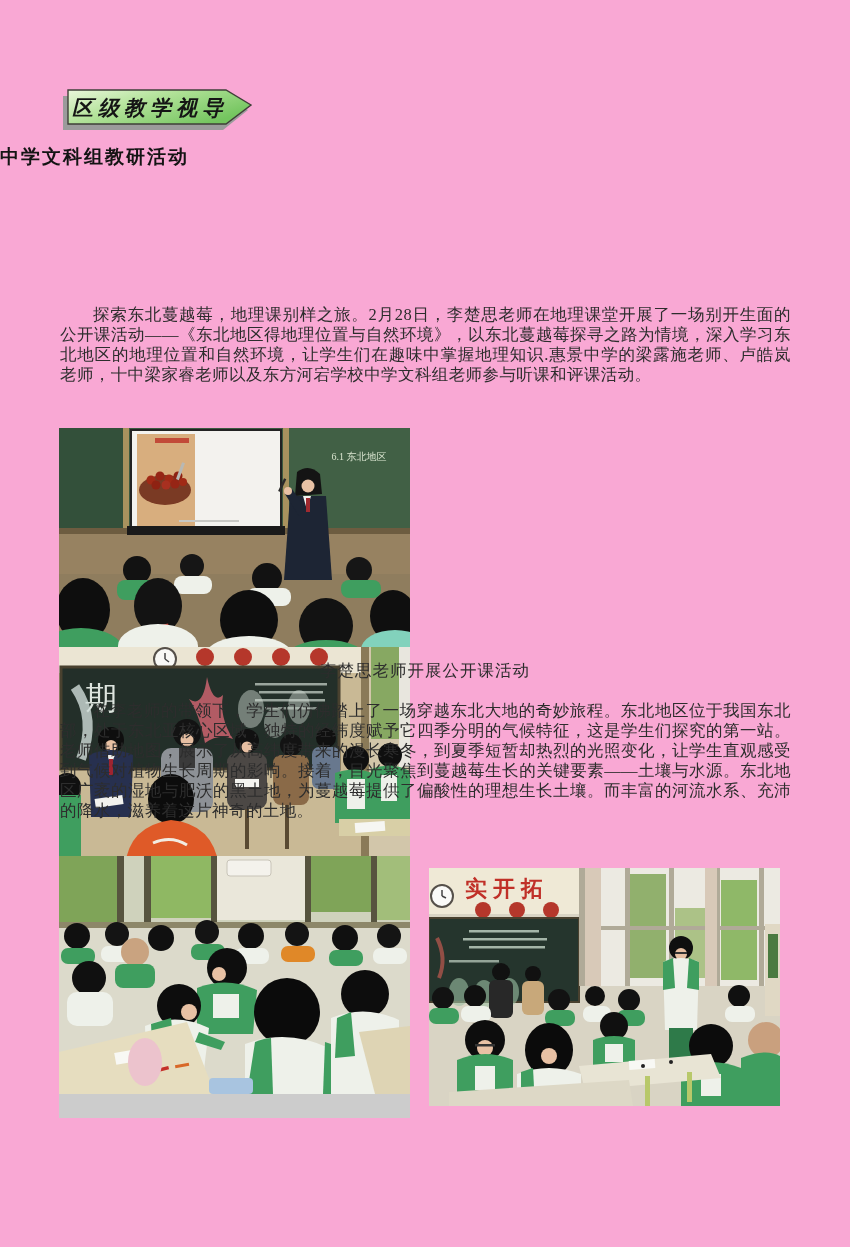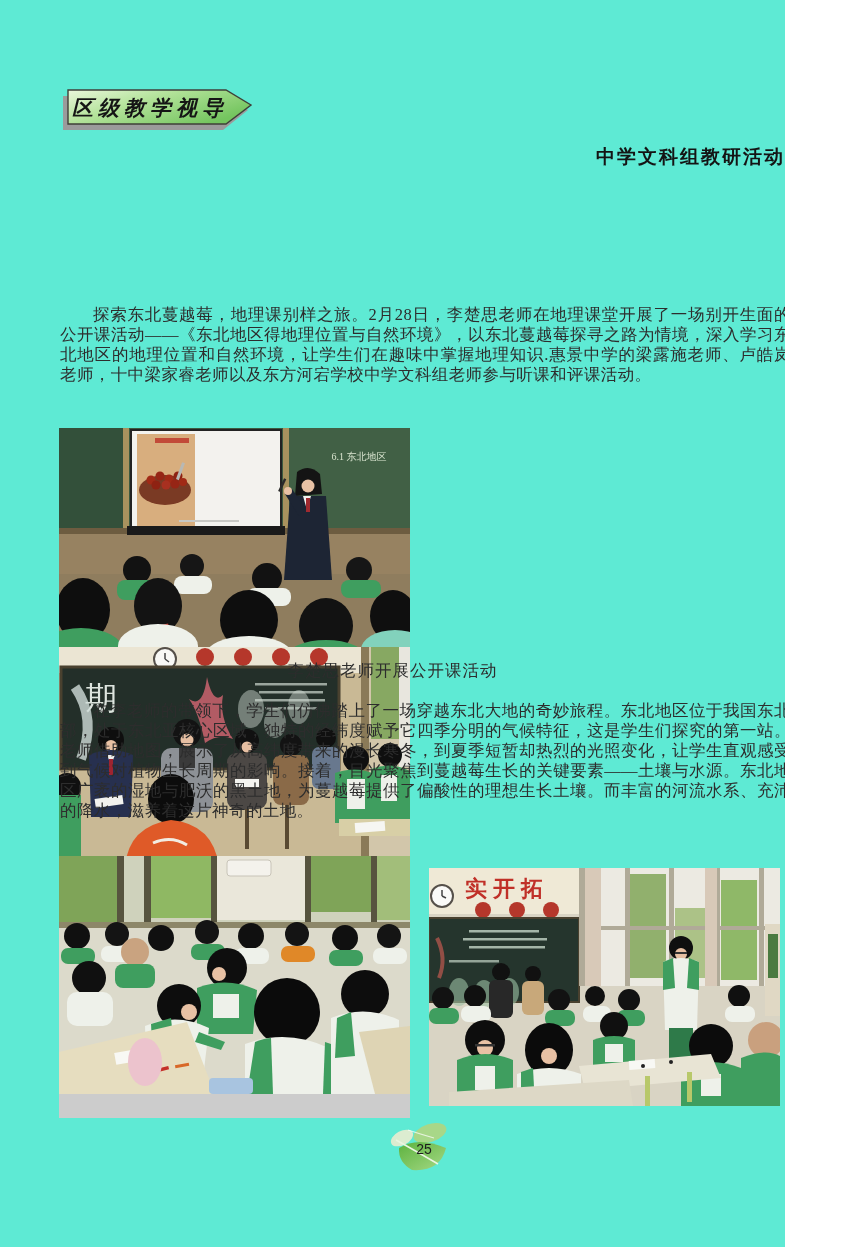--- a/index.html
+++ b/index.html
@@ -1,26 +1,26 @@
 <!DOCTYPE html>
 <html><head>
 <meta charset="utf-8">
 <style>
   html,body{margin:0;padding:0;background:#ffffff;}
   .page{
-    position:relative;width:785px;height:1247px;background:#5eead4;
+    position:relative;width:850px;height:1247px;background:#f9a8d4;
     font-family:"Liberation Serif",serif;overflow:hidden;color:#2c2c2c;
   }
   
   .banner-wrap{position:absolute;left:62px;top:86px;width:200px;height:48px;}
   .banner-svg{display:block;}
   .banner-text{font-family:"Liberation Serif",serif;font-weight:bold;font-style:italic;}
   
   .title{
-    position:absolute;top:144px;left:0;width:100%;text-align:right;
+    position:absolute;top:144px;left:0;width:100%;text-align:left;
     font-family:"Liberation Sans",sans-serif;font-weight:bold;font-size:19px;
     color:#141414;letter-spacing:2px;
   }
   
   .para{
     position:absolute;left:60px;width:731px;font-size:16.5px;line-height:20px;
     color:#2d2d2d;text-align:justify;text-indent:33px;letter-spacing:.4px;
   }
   .para-1{top:186px;}
   .para-2{top:288px;}
@@ -356,30 +356,14 @@
         <rect x="200" y="192" width="26" height="9" fill="#f8f8f4" transform="rotate(-4 213 196)"></rect>
         <circle cx="214" cy="198" r="2" fill="#222222"></circle>
           <circle cx="242" cy="194" r="2" fill="#222222"></circle>
         <path d="M20,224 L200,212 L204,238 L20,238 Z" fill="#ddd8c6"></path>
         <rect x="216" y="208" width="5" height="30" fill="#b8c86a"></rect>
         <rect x="258" y="204" width="5" height="30" fill="#b8c86a"></rect>
       </svg>
     </figure>
   </div>
 
-  <div class="leaf-badge">
-    <svg width="76" height="58" viewBox="0 0 76 58">
-      <defs>
-        <linearGradient id="leafGrad" x1="0" y1="0" x2="1" y2="1">
-          <stop offset="0" stop-color="#5cb23e"></stop>
-          <stop offset="1" stop-color="#a5d985"></stop>
-        </linearGradient>
-      </defs>
-      <ellipse cx="16" cy="18" rx="12" ry="7" fill="#dcecd0" transform="rotate(-28 16 18)"></ellipse>
-      <ellipse cx="44" cy="13" rx="17" ry="9" fill="#a8d788" transform="rotate(-18 44 13)"></ellipse>
-      <path d="M13,28 Q32,16 60,28 Q54,52 26,50 Q12,42 13,28 Z" fill="url(#leafGrad)"></path>
-      <path d="M10,20 Q28,30 52,44" stroke="#eaf5e2" stroke-width="1.6" fill="none"></path>
-      <path d="M22,10 Q34,14 48,18" stroke="#ffffff" stroke-width="1.2" fill="none" opacity="0.7"></path>
-      <text class="page-num" x="38" y="34" text-anchor="middle" font-size="14" fill="#1d1d1d">25</text>
-    </svg>
-  </div>
 
 </div>
 
 </body></html>

